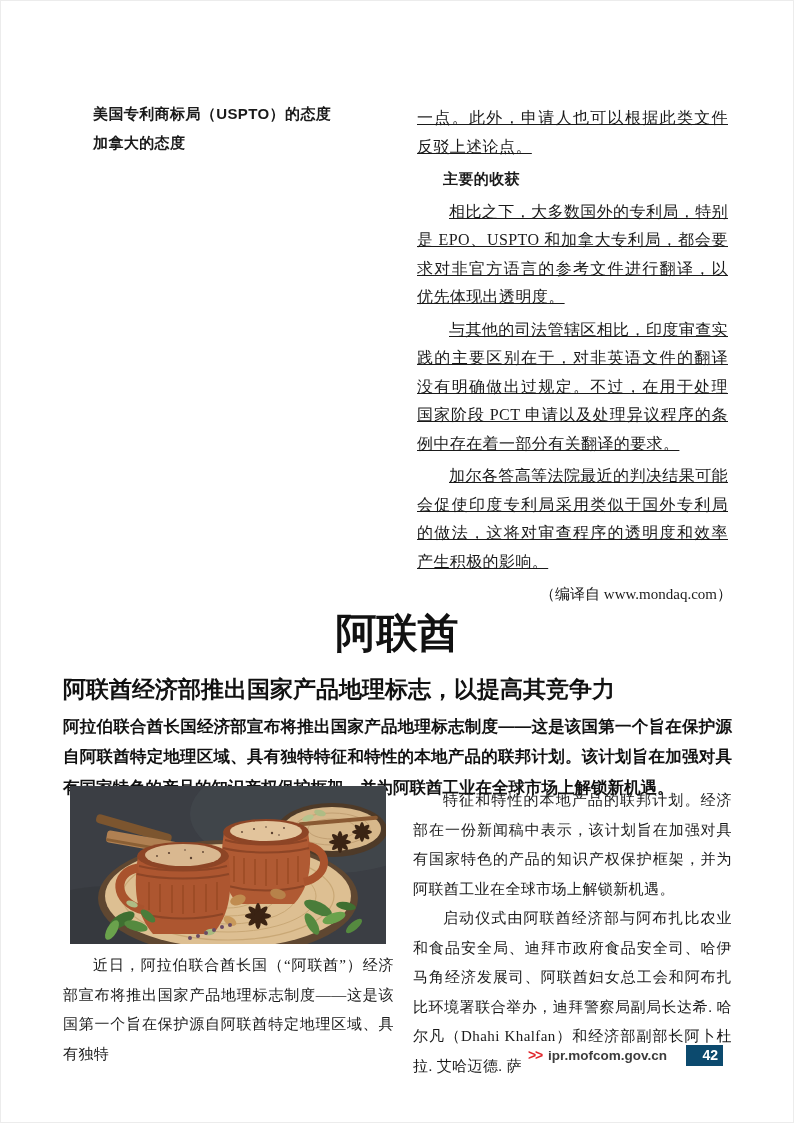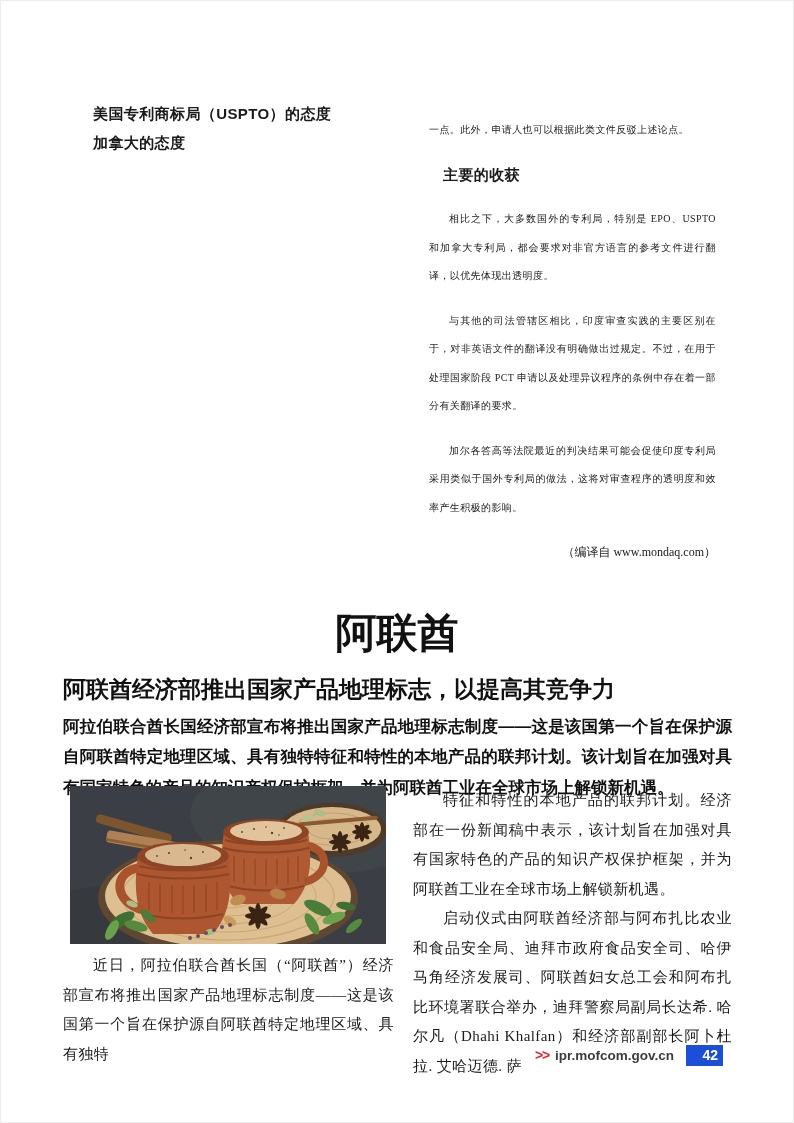--- a/index.html
+++ b/index.html
@@ -5,25 +5,25 @@
   html,body{margin:0;padding:0;background:#ffffff;}
   .page{
     position:relative;width:794px;height:1123px;background:#fff;
     box-shadow:inset 0 0 0 1px #ececec;overflow:hidden;
     font-family:"Liberation Serif",serif;color:#1a1a1a;
   }
   
   .top-section{position:absolute;left:63px;top:100px;width:669px;display:flex;gap:19px;}
   .tcol-l{width:331px;}
   .tcol-r{width:319px;}
-  .btxt{margin:16px;font-size:10px;line-height:28.5px;text-align:justify;text-indent:2em;letter-spacing:.4px;}
+  .btxt{margin:4px;font-size:16px;line-height:28.5px;text-align:justify;text-indent:2em;letter-spacing:.4px;text-decoration:underline;}
   .no-indent{text-indent:0;}
   .sec-head{margin:0;font-family:"Liberation Sans",sans-serif;font-weight:bold;
     font-size:15px;line-height:28.5px;text-indent:2em;letter-spacing:.4px;}
-  .credit{margin:16px;font-size:12px;line-height:28.5px;text-align:right;text-indent:0;}
+  .credit{margin:0;font-size:15px;line-height:28.5px;text-align:right;text-indent:0;}
   
   .country-title{position:absolute;top:582px;left:0;width:100%;text-align:center;
     font-family:"Liberation Sans",sans-serif;font-weight:bold;font-size:41px;line-height:48px;color:#111;}
   .article-title{position:absolute;top:654px;left:63px;width:669px;
     font-family:Liberation Sans, sans-serif;font-weight:bold;font-size:23px;line-height:32px;color:#111;}
   .lead{position:absolute;top:694px;left:63px;width:669px;
     font-family:"Liberation Sans",sans-serif;font-weight:bold;font-size:16.5px;line-height:30.5px;
     text-align:justify;color:#111;}
   
   .bottom-section{position:absolute;left:63px;top:786px;width:669px;display:flex;gap:19px;}
@@ -214,16 +214,16 @@
     </div>
     <div class="bcol-r">
       <p class="btxt2 no-indent">特征和特性的本地产品的联邦计划。经济部在一份新闻稿中表示，该计划旨在加强对具有国家特色的产品的知识产权保护框架，并为阿联酋工业在全球市场上解锁新机遇。</p>
       <p class="btxt2">启动仪式由阿联酋经济部与阿布扎比农业和食品安全局、迪拜市政府食品安全司、哈伊马角经济发展司、阿联酋妇女总工会和阿布扎比环境署联合举办，迪拜警察局副局长达希. 哈尔凡（Dhahi Khalfan）和经济部副部长阿卜杜拉. 艾哈迈德. 萨</p>
     </div>
   </div>
 
   <div class="footer">
     <span class="chev" id="chev" style="color: rgb(224, 38, 44);">&gt;&gt;</span>
     <span class="site">ipr.mofcom.gov.cn</span>
-    <span class="pagebox" id="pagebox" style="background: #1d4ed8;">42</span>
+    <span class="pagebox" id="pagebox" style="background: #0c4a6e; margin-left: 7px;">42</span>
   </div>
 
 </div>
 
 </body></html>

